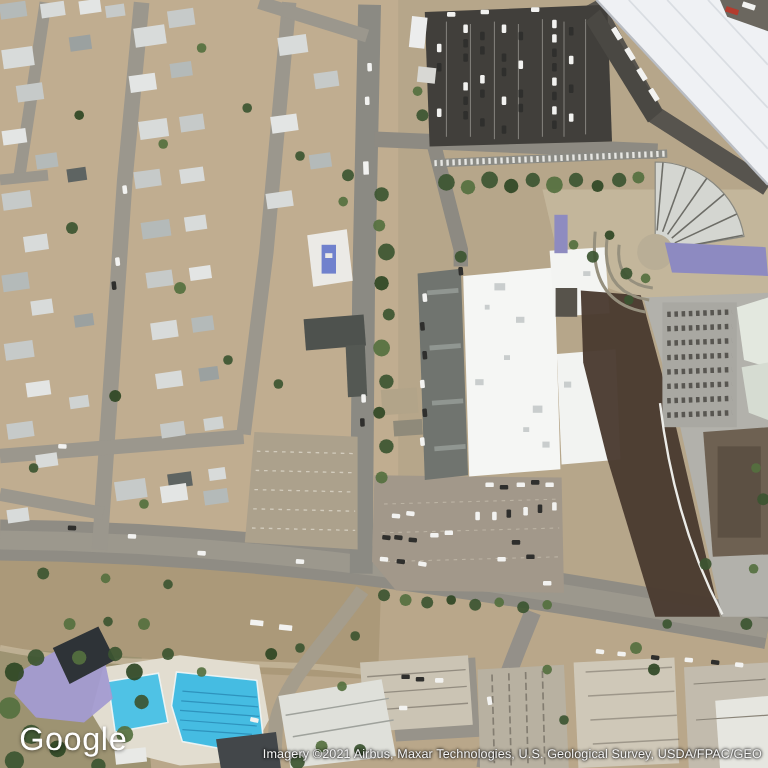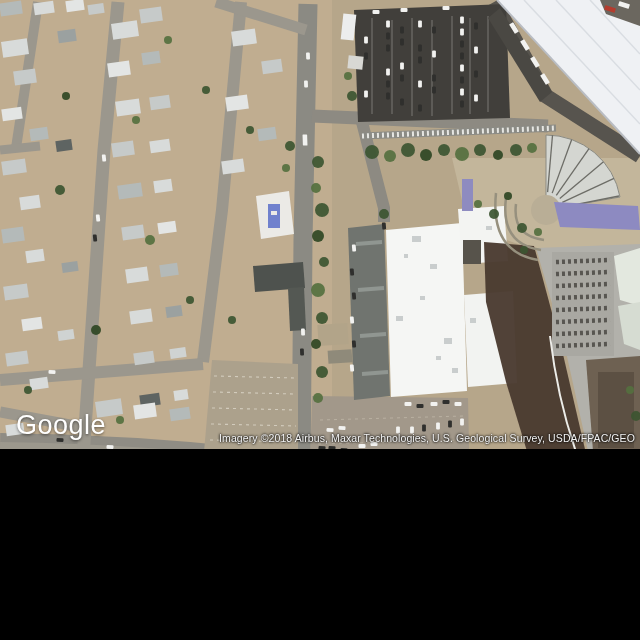--- a/index.html
+++ b/index.html
@@ -1,16 +1,16 @@
 <!DOCTYPE html>
 <html><head>
 <meta charset="utf-8">
 <style>
   html,body{margin:0;padding:0;background:#000;}
-  .viewport{position:relative;width:640px;height:449px;overflow:hidden;font-family:"Liberation Sans",sans-serif;background:#b9a78a;}
+  .viewport{position:relative;width:640px;height:640px;overflow:hidden;font-family:"Liberation Sans",sans-serif;background:#b9a78a;}
   .viewport svg{position:absolute;inset:0;display:block;}
   .logo{position:absolute;left:16px;bottom:8px;color:#fff;font-size:27px;font-weight:500;letter-spacing:.5px;text-decoration:none;text-shadow:0 1px 3px rgba(0,0,0,.55);cursor:pointer;}
   .attribution{position:absolute;right:5px;bottom:5px;color:#f4f4f4;font-size:10.5px;letter-spacing:.1px;text-shadow:0 0 2px #000,0 0 3px #000;white-space:nowrap;}
 </style>
 </head>
 <body>
 
 <div class="viewport">
   <svg id="map-svg" viewBox="0 0 640 640" width="640" height="640">
       <rect x="0" y="0" width="640" height="640" fill="#b9a78a"></rect>
@@ -388,14 +388,14 @@
       <rect x="519.5" y="42.7" width="11" height="4.6" rx="0.5" fill="#f2f2f0" transform="rotate(58 525 45)"></rect>
       <rect x="529.5" y="59.7" width="11" height="4.6" rx="0.5" fill="#f2f2f0" transform="rotate(58 535 62)"></rect>
       <rect x="539.5" y="76.7" width="11" height="4.6" rx="0.5" fill="#f2f2f0" transform="rotate(58 545 79)"></rect>
       <rect x="299.5" y="137.7" width="11" height="4.6" rx="0.5" fill="#f2f2f0" transform="rotate(88 305 140)"></rect>
       <rect x="604.5" y="6.7" width="11" height="4.6" rx="0.5" fill="#b33c2e" transform="rotate(18 610 9)"></rect>
       <rect x="618.5" y="2.7" width="11" height="4.6" rx="0.5" fill="#f2f2f0" transform="rotate(18 624 5)"></rect>
       <rect x="208.5" y="516.7" width="11" height="4.6" rx="0.5" fill="#f2f2f0" transform="rotate(6 214 519)"></rect>
       <rect x="232.5" y="520.7" width="11" height="4.6" rx="0.5" fill="#f2f2f0" transform="rotate(6 238 523)"></rect>
     </svg>
   <a class="logo">Google</a>
-  <div class="attribution">Imagery ©2018 Airbus, Maxar Technologies, U.S. Geological Survey, USDA/FPAC/GEO</div>
+  <div class="attribution">Imagery ©2021 Airbus, Maxar Technologies, U.S. Geological Survey, USDA/FPAC/GEO</div>
 </div>
 
 </body></html>

